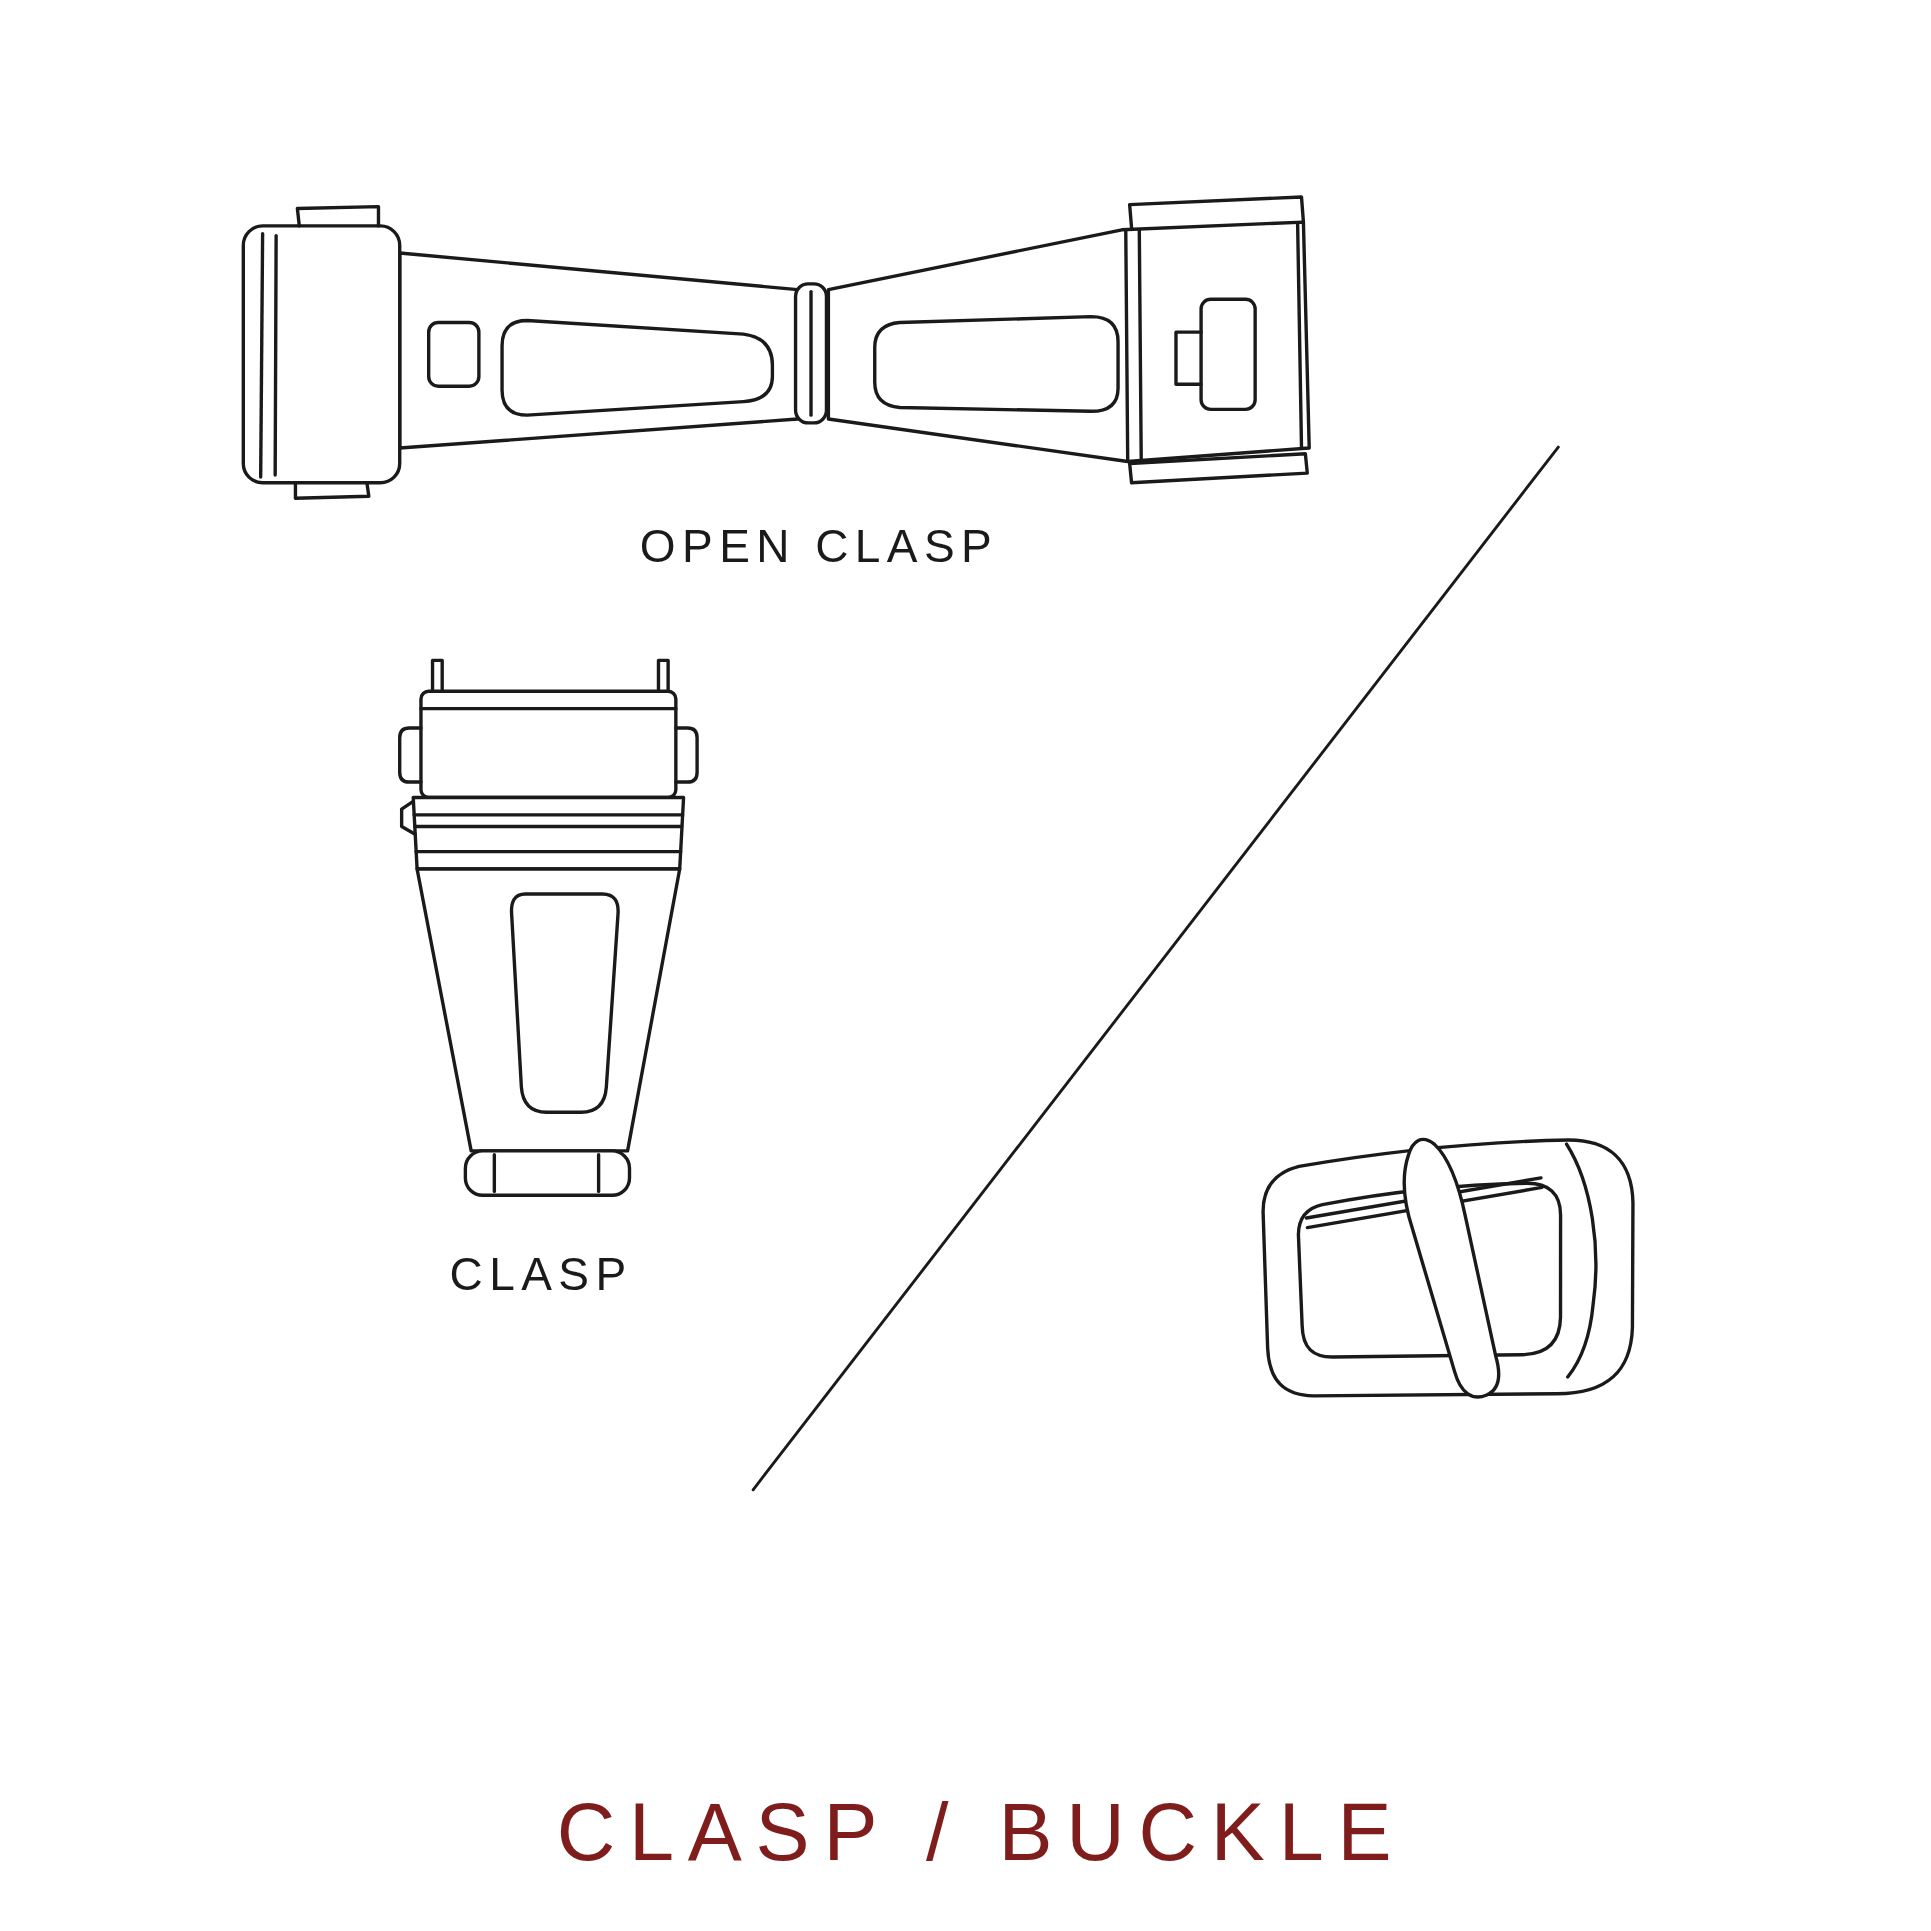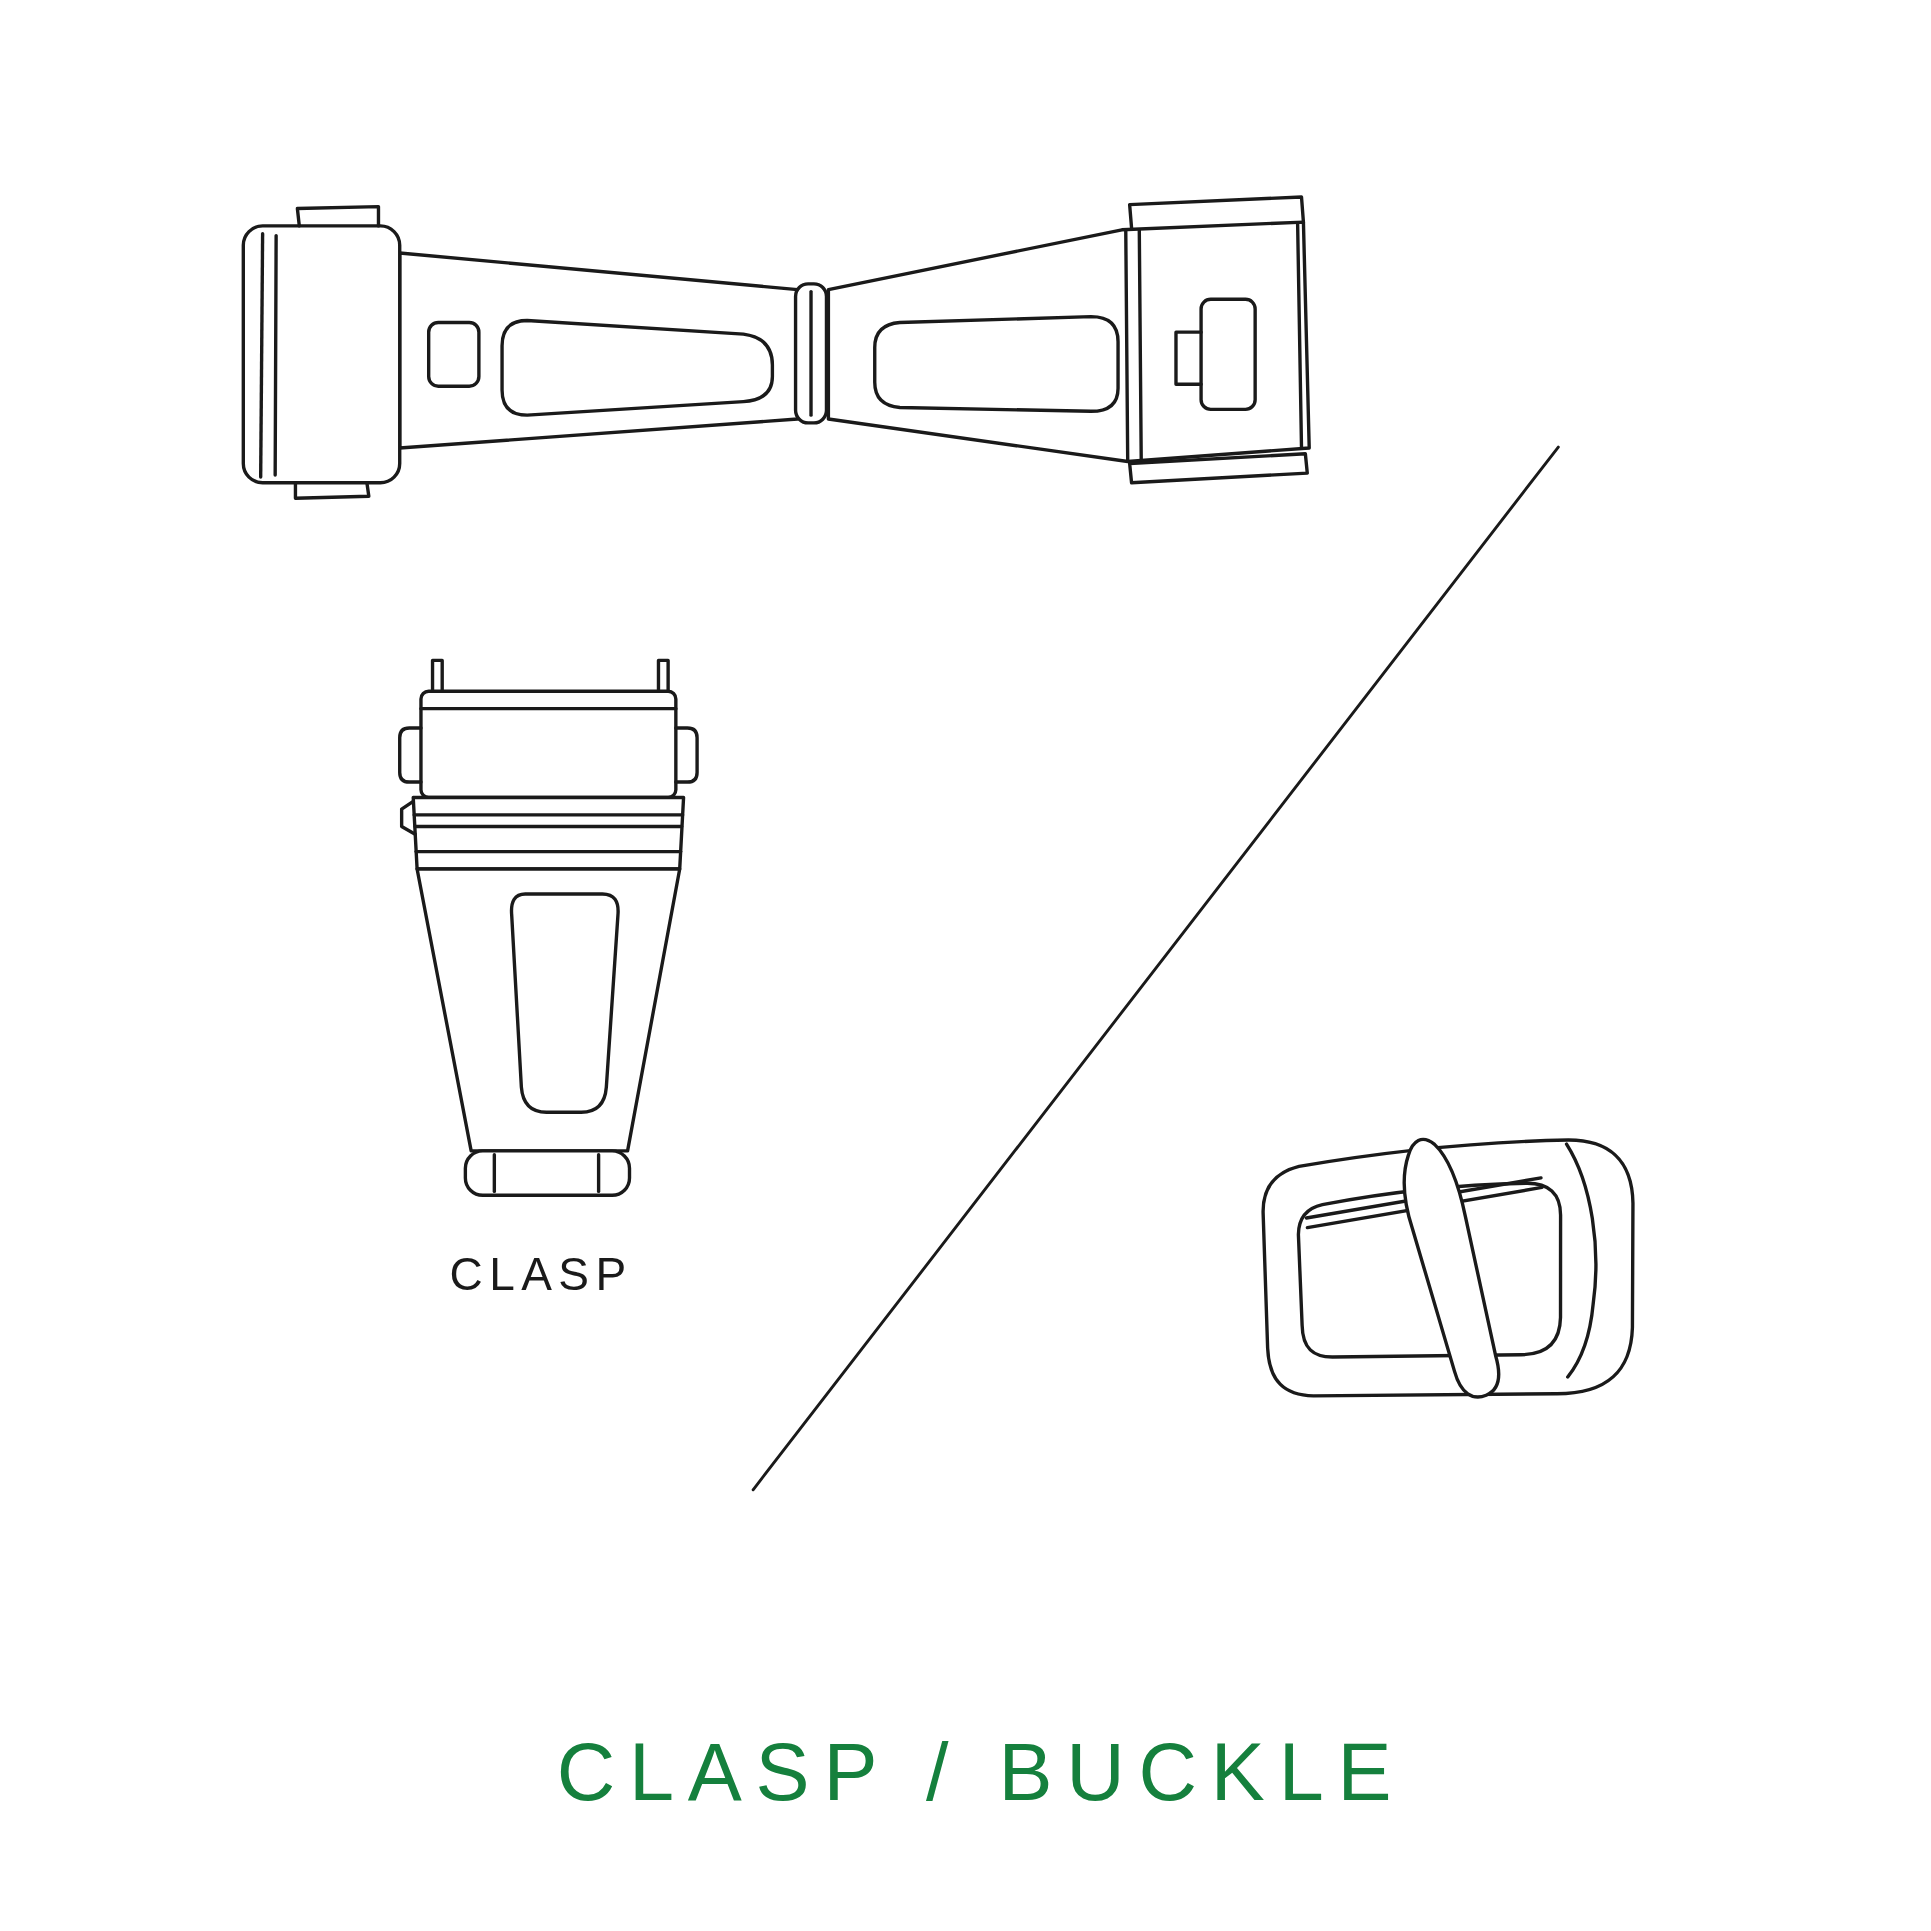--- a/index.html
+++ b/index.html
@@ -27,23 +27,23 @@
     font-weight: 400;
     letter-spacing: 0.14em;
     white-space: nowrap;
     user-select: none;
   }
   .label-open { left: 819px; top: 519px; }
   .label-closed { left: 541px; top: 1247px; }
   .page-title {
     position: absolute;
     left: 981px;
-    top: 1726px;
+    top: 1786px;
     transform: translateX(-50%);
-    color: #15803d;
+    color: #7f1d1d;
     font-size: 81px;
     font-weight: 500;
     letter-spacing: 0.17em;
     white-space: nowrap;
     user-select: none;
   }
 </style>
 </head>
 <body>
 
@@ -145,17 +145,18 @@
                C1462 1214 1462 1240 1468 1268
                L1496 1420
                C1500 1444 1512 1452 1526 1448
                C1540 1444 1544 1430 1540 1408
                L1524 1262
                C1520 1222 1512 1198 1500 1184
                C1488 1172 1478 1178 1472 1192 Z"></path>
     </g>
   </svg>
 
+  <div class="label label-open">OPEN CLASP</div>
   <div class="label label-closed">CLASP</div>
   <div class="page-title">CLASP / BUCKLE</div>
 
 </div>
 
 
 </body></html>

